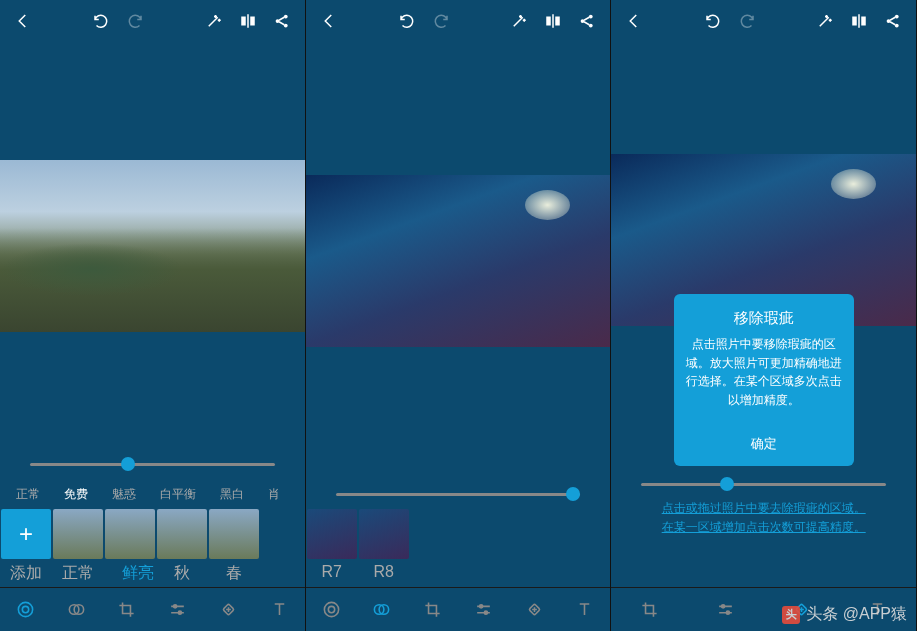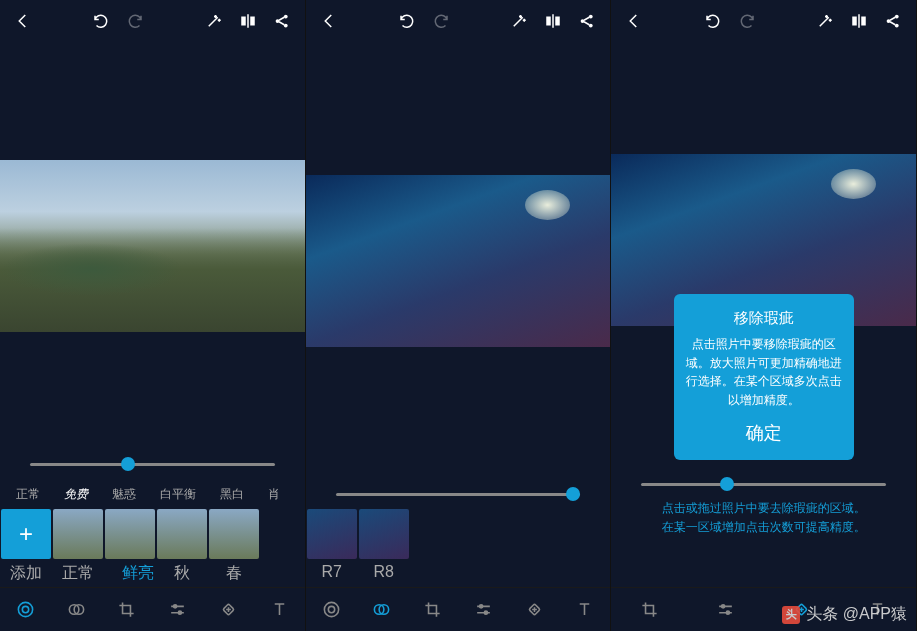--- a/index.html
+++ b/index.html
@@ -12,21 +12,21 @@
     display: flex;
     overflow: hidden;
     position: relative;
   }
   .screen {
     flex: 1;
     height: 631px;
     display: flex;
     flex-direction: column;
     position: relative;
-    background: #0f172a;
+    background: #0c4a6e;
     border-right: 1px solid #111;
   }
   .screen:last-child { border-right: none; }
 
   
   .toolbar {
     height: 42px;
     display: flex;
     align-items: center;
     padding: 0 8px;
@@ -97,21 +97,21 @@
     padding: 0 4px;
     font-size: 12px;
     color: #aaa;
     overflow: hidden;
   }
   .cat-item {
     padding: 0 12px;
     white-space: nowrap;
     cursor: pointer;
   }
-  .cat-item.active { color: #fff; font-style: italic; }
+  .cat-item.active { color: #fff; }
 
   
   .thumb-row {
     height: 78px;
     display: flex;
     overflow: hidden;
   }
   .thumb {
     width: 52px;
     display: flex;
@@ -160,29 +160,30 @@
     top: 252px; left: 50%; transform: translateX(-50%);
     width: 180px;
     background: #149fd8;
     border-radius: 6px;
     padding: 12px 12px;
     text-align: center;
     font-size: 12px;
     line-height: 1.55;
   }
   .dialog .title { font-size: 15px; margin-bottom: 6px; }
-  .dialog .ok { margin-top: 10px; font-size: 18px; cursor: pointer; }
+  .dialog .ok { margin-top: 24px; font-size: 13px; cursor: pointer; }
 
   .hint-text {
     position: absolute;
     bottom: 50px; left: 0; right: 0;
     text-align: center;
     color: #149fd8;
     font-size: 12px;
     line-height: 1.6;
+    text-decoration: underline;
   }
 
   
   .watermark {
     position: absolute;
     bottom: 6px; right: 10px;
     color: #ddd;
     font-size: 16px;
     display: flex; align-items: center; gap: 6px;
     opacity: .9;

